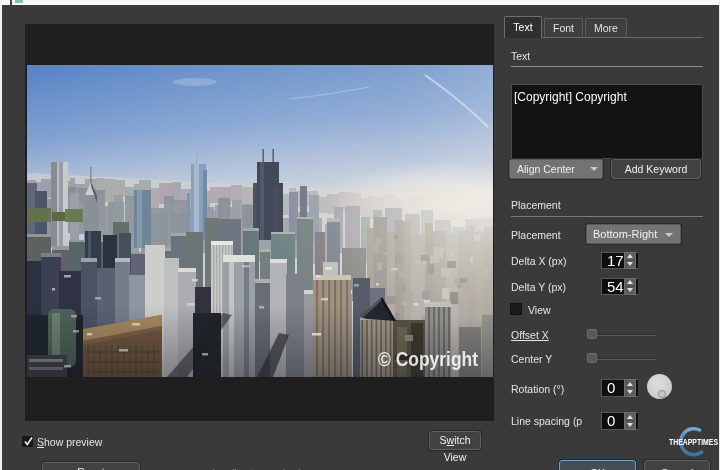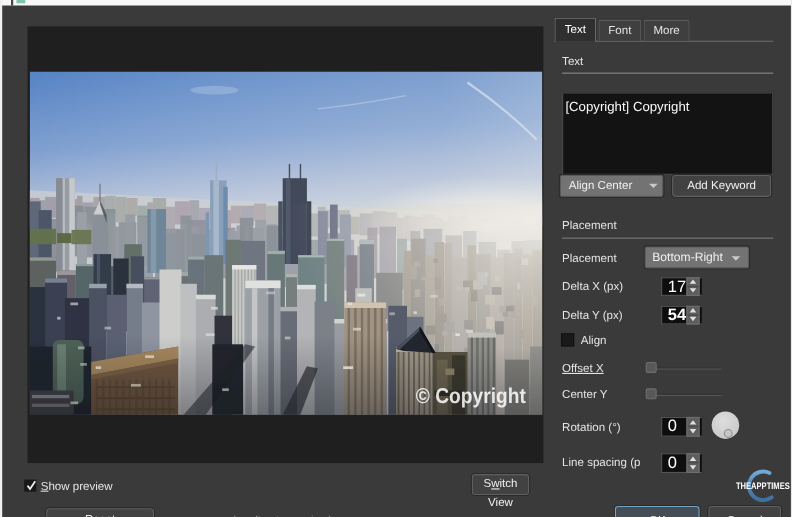--- a/index.html
+++ b/index.html
@@ -474,30 +474,30 @@
 
 <div class="lbl" style="left:511px;top:255px;">Delta X (px)</div>
 <div class="spin" style="top:252px;height:17px;">
   <div class="val">171</div>
   <div class="btns">
       <div class="up"></div>
       <div class="dn"></div>
     </div>
 </div>
 <div class="lbl" style="left:511px;top:281px;">Delta Y (px)</div>
-<div class="spin" style="top:278px;height:17px;font-weight:bold;">
+<div class="spin" style="top:278px;height:17px;">
   <div class="val">54</div>
   <div class="btns">
       <div class="up"></div>
       <div class="dn"></div>
     </div>
 </div>
 
 <div class="abs" style="left:510px;top:303px;width:12px;height:12px;background:#1a1a1a;border:1px solid #121212;"></div>
-<div class="lbl" style="left:528px;top:304px;">Align</div>
+<div class="lbl" style="left:528px;top:304px;">View</div>
 
 <div class="lbl" style="left:511px;top:329px;text-decoration:underline;">Offset X</div>
 <div class="abs" style="left:592px;top:334px;width:64px;height:2px;background:#303030;border-bottom:1px solid #585858;"></div>
 <div class="abs" style="left:587px;top:329px;width:10px;height:10px;background:#585858;border:1px solid #6e6e6e;border-radius:2px;"></div>
 
 <div class="lbl" style="left:511px;top:353px;">Center Y</div>
 <div class="abs" style="left:592px;top:358px;width:64px;height:2px;background:#303030;border-bottom:1px solid #585858;"></div>
 <div class="abs" style="left:587px;top:353px;width:10px;height:10px;background:#585858;border:1px solid #6e6e6e;border-radius:2px;"></div>
 
 <div class="lbl" style="left:511px;top:383px;">Rotation (°)</div>

